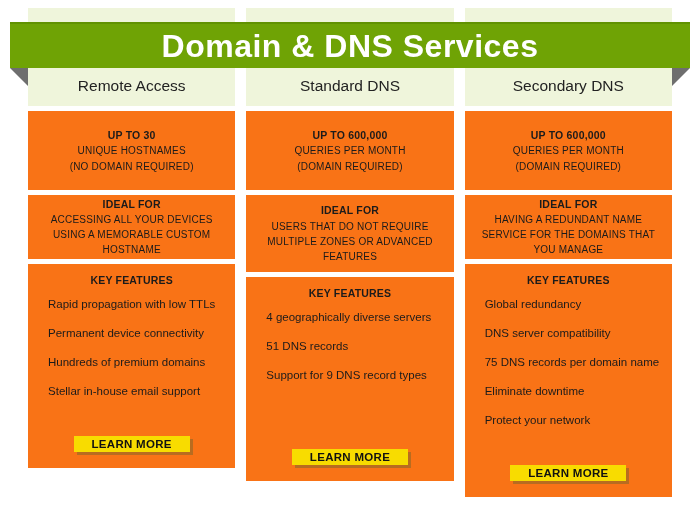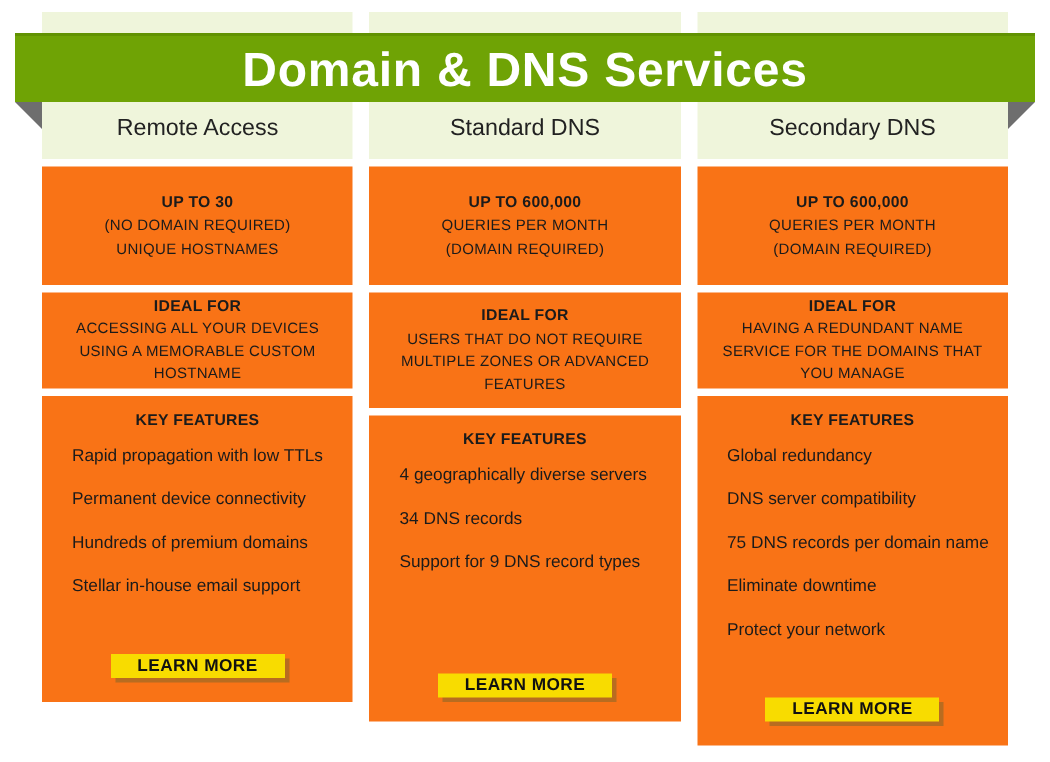--- a/index.html
+++ b/index.html
@@ -92,22 +92,22 @@
 <div class="page">
 
   <div class="board">
 
     <div class="col">
       <div class="sec sec--header">
         <span class="col-title">Remote Access</span>
       </div>
       <div class="sec sec--stats">
         <span class="stat-line-strong">UP TO 30</span>
+        <span>UNIQUE HOSTNAMES</span>
         <span>(NO DOMAIN REQUIRED)</span>
-        <span>UNIQUE HOSTNAMES</span>
       </div>
       <div class="sec sec--ideal h64">
         <span class="ideal-heading">IDEAL FOR</span>
         <span>ACCESSING ALL YOUR DEVICES USING A MEMORABLE CUSTOM HOSTNAME</span>
       </div>
       <div class="sec sec--features f204">
         <div class="features-heading">KEY FEATURES</div>
         <div class="feature-item">Rapid propagation with low TTLs</div>
         <div class="feature-item">Permanent device connectivity</div>
         <div class="feature-item">Hundreds of premium domains</div>
@@ -127,21 +127,21 @@
         <span>QUERIES PER MONTH</span>
         <span>(DOMAIN REQUIRED)</span>
       </div>
       <div class="sec sec--ideal h77">
         <span class="ideal-heading">IDEAL FOR</span>
         <span>USERS THAT DO NOT REQUIRE MULTIPLE ZONES OR ADVANCED FEATURES</span>
       </div>
       <div class="sec sec--features f204">
         <div class="features-heading">KEY FEATURES</div>
         <div class="feature-item">4 geographically diverse servers</div>
-        <div class="feature-item">34 DNS records</div>
+        <div class="feature-item">51 DNS records</div>
         <div class="feature-item">Support for 9 DNS record types</div>
         <div class="btn-row">
           <button class="learn-more">LEARN MORE</button>
         </div>
       </div>
     </div>
 
     <div class="col">
       <div class="sec sec--header">
         <span class="col-title">Secondary DNS</span>

